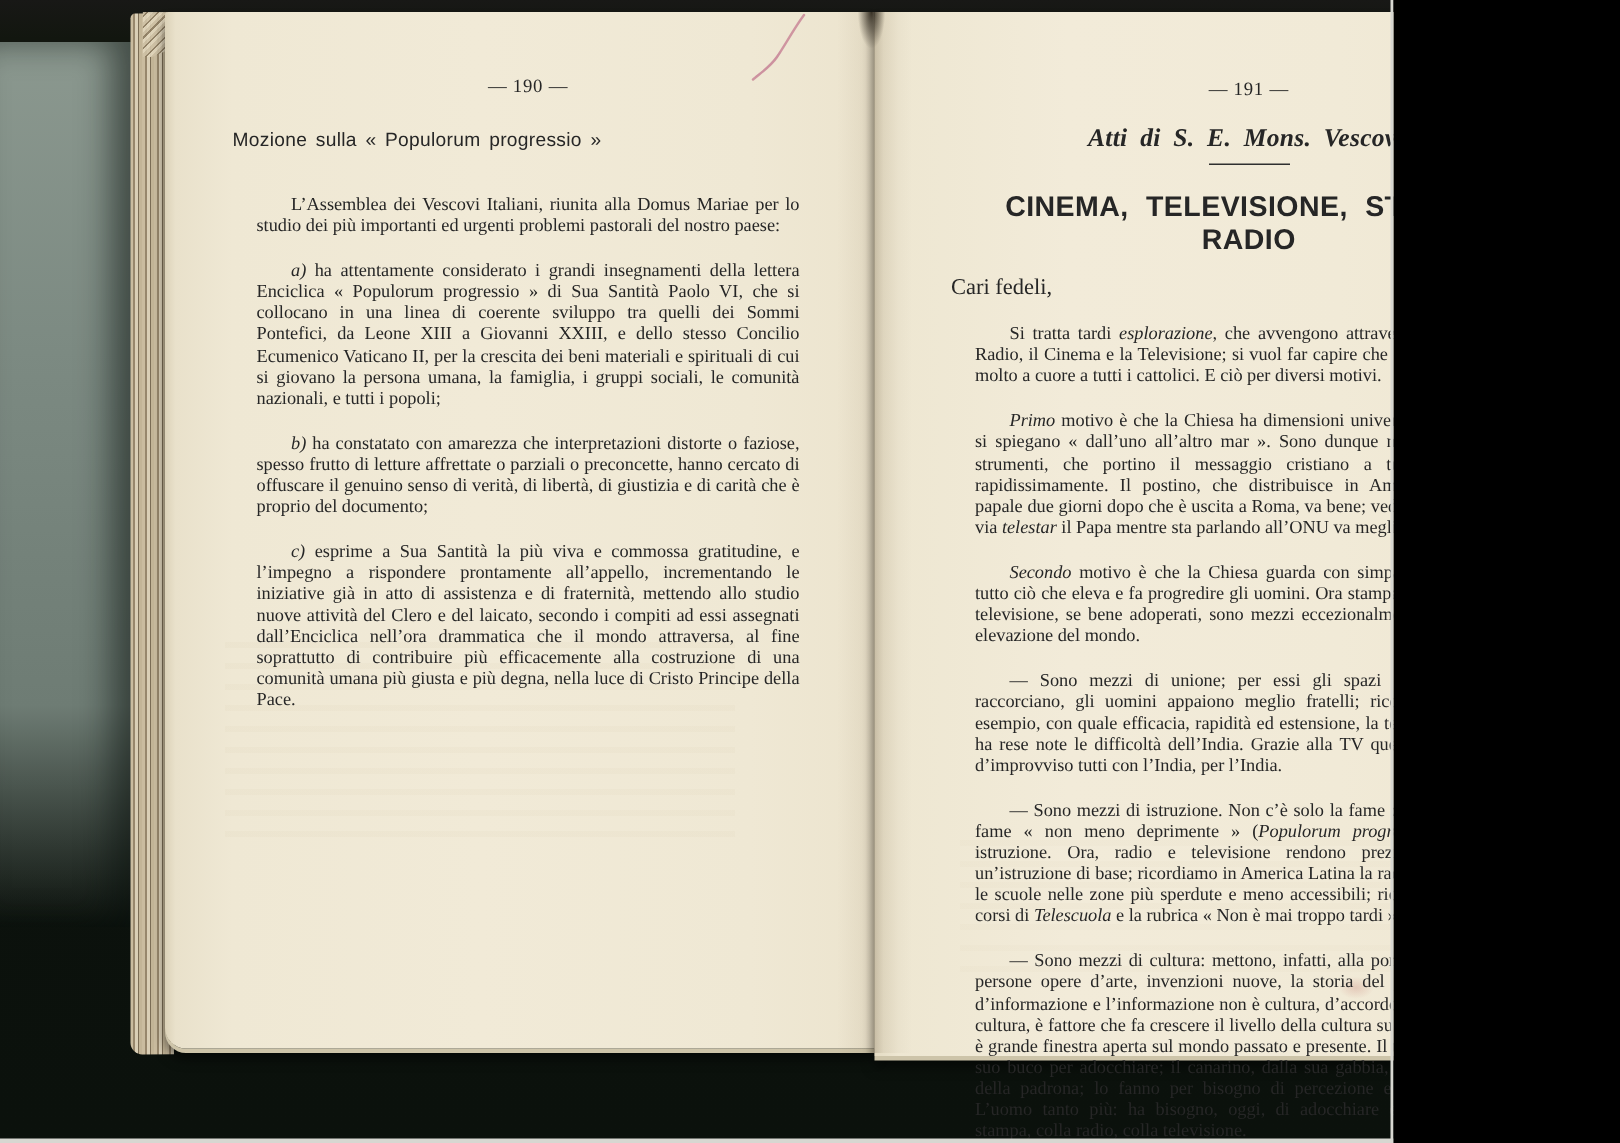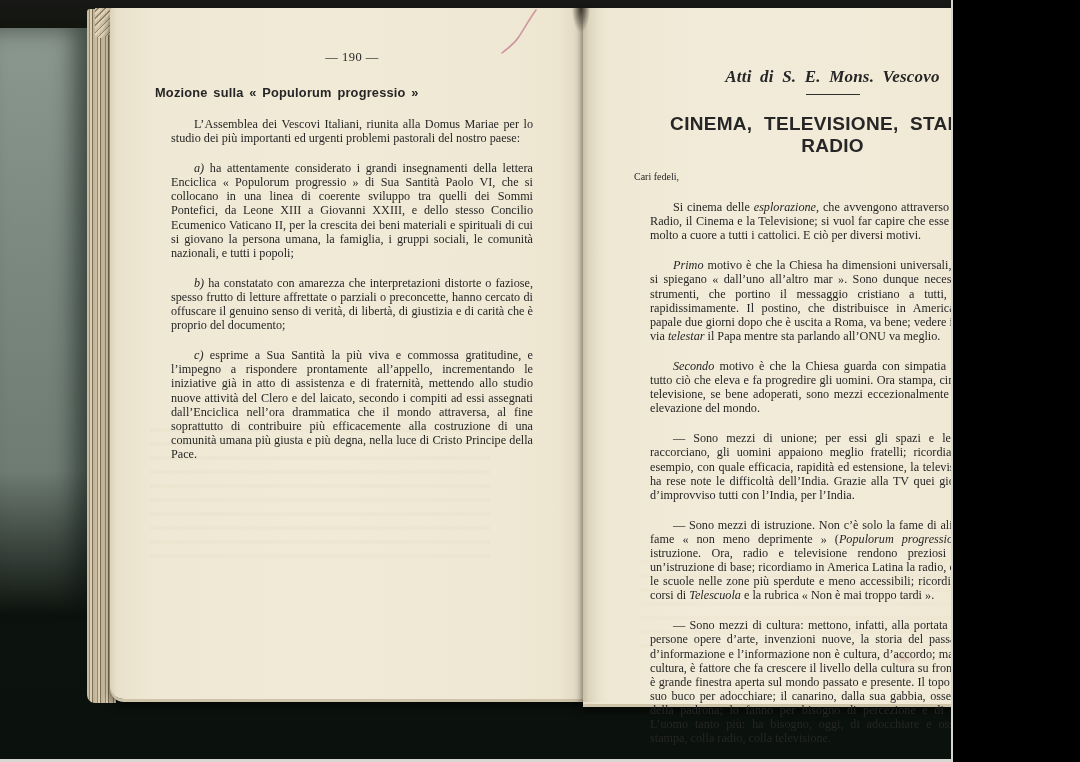--- a/index.html
+++ b/index.html
@@ -1,20 +1,19 @@
 <!DOCTYPE html>
 <html><head>
 <meta charset="utf-8">
 <style>
   html,body{margin:0;padding:0;background:#000;}
   .scene{
     position:relative;width:929px;height:762px;overflow:hidden;
     background:linear-gradient(180deg,#181816 0px,#12160f 26px,#0c120d 45%,#0b110c 100%);
     font-family:"Liberation Serif",serif;
-    padding-left:24px;
   }
   
   .scan-border-bottom{position:absolute;left:0;bottom:0;width:100%;height:3px;background:#d7d7d1;}
   .scan-border-right{position:absolute;top:0;right:0;width:2px;height:100%;background:#d7d7d1;}
   
   .scanner-strip{
     position:absolute;left:0;top:28px;width:92px;height:590px;
     background:linear-gradient(180deg,#8b988f 0%,var(--strip,#7c8a82) 35%,#6e7c74 75%,rgba(14,20,15,0) 100%);
     box-shadow:inset -18px 0 22px rgba(10,16,12,.55);
   }
@@ -67,35 +66,35 @@
     position:absolute;left:892px;top:651px;width:24px;height:15px;border-radius:50%;pointer-events:none;
     background:radial-gradient(rgba(198,128,118,.30),rgba(198,128,118,0) 70%);
   }
   .pen-mark{position:absolute;left:494px;top:4px;pointer-events:none;}
   
   .text-block{position:absolute;color:var(--ink,#262626);}
   .text-left{left:155px;top:50px;width:394px;}
   .text-right{left:634px;top:52px;width:397px;}
   .pagenum{margin:0;text-align:center;font-size:12.5px;letter-spacing:.5px;}
   .motion-heading{
-    font-family:"Liberation Sans",sans-serif;font-weight:700;font-size:12.8px;
-    margin:20px 0 17px 0;letter-spacing:.2px;word-spacing:2px;
+    font-family:"Liberation Sans",sans-serif;font-weight:400;font-size:12.8px;
+    margin:20px 0 29px 0;letter-spacing:.2px;word-spacing:2px;
   }
   p.para{margin:16px;font-size:12.2px;line-height:14.1px;text-align:justify;text-indent:23px;}
   p.para .em{font-style:italic;}
   .section-title{
     margin:15px 0 0 0;text-align:center;font-weight:700;font-style:italic;
     font-size:17px;word-spacing:4px;letter-spacing:.2px;
   }
   .title-rule{width:54px;height:0;border-top:1.4px solid #2f2f2f;margin:7px auto 0 auto;}
   .article-title{
     font-family:"Liberation Sans",sans-serif;font-weight:700;font-size:19px;
     text-align:center;margin:18px 0 0 0;word-spacing:6px;letter-spacing:.3px;
   }
-  .salutation{margin:13px 0 1px 0;font-size:10px;line-height:14.1px;}
+  .salutation{margin:13px 0 1px 0;font-size:15px;line-height:14.1px;}
 </style>
 </head>
 <body>
 
 <div class="scene" style="--paper: #f1ead7; --ink: #262626; --strip: #7c8a82;">
 
   <div class="scanner-strip"></div>
 
   <div class="page-edges-left"></div>
   <div class="page-fan-top-left"></div>
@@ -121,26 +120,27 @@
     <p class="motion-heading">Mozione sulla « Populorum progressio »</p>
     <div>
         <p class="para"><span>L’Assemblea dei Vescovi Italiani, riunita alla Domus Mariae per lo studio dei più importanti ed urgenti problemi pastorali del nostro paese:</span></p>
         <p class="para"><span class="em">a) </span><span>ha attentamente considerato i grandi insegnamenti della lettera Enciclica « Populorum progressio » di Sua Santità Paolo VI, che si collocano in una linea di coerente sviluppo tra quelli dei Sommi Pontefici, da Leone XIII a Giovanni XXIII, e dello stesso Concilio Ecumenico Vaticano II, per la crescita dei beni materiali e spirituali di cui si giovano la persona umana, la famiglia, i gruppi sociali, le comunità nazionali, e tutti i popoli;</span></p>
         <p class="para"><span class="em">b) </span><span>ha constatato con amarezza che interpretazioni distorte o faziose, spesso frutto di letture affrettate o parziali o preconcette, hanno cercato di offuscare il genuino senso di verità, di libertà, di giustizia e di carità che è proprio del documento;</span></p>
         <p class="para"><span class="em">c) </span><span>esprime a Sua Santità la più viva e commossa gratitudine, e l’impegno a rispondere prontamente all’appello, incrementando le iniziative già in atto di assistenza e di fraternità, mettendo allo studio nuove attività del Clero e del laicato, secondo i compiti ad essi assegnati dall’Enciclica nell’ora drammatica che il mondo attraversa, al fine soprattutto di contribuire più efficacemente alla costruzione di una comunità umana più giusta e più degna, nella luce di Cristo Principe della Pace.</span></p>
       </div>
   </div>
 
   <div class="text-block text-right">
+    <p class="pagenum">— 191 —</p>
     <p class="section-title">Atti di S. E. Mons. Vescovo</p>
     <div class="title-rule"></div>
     <p class="article-title">CINEMA, TELEVISIONE, STAMPA, RADIO</p>
     <p class="salutation">Cari fedeli,</p>
     <div>
-        <p class="para"><span>Si cinema delle </span><span class="em">esplorazione</span><span>, che avvengono attraverso la Stampa la Radio, il Cinema e la Televisione; si vuol far capire che esse devono stare molto a cuore a tutti i cattolici. E ciò per diversi motivi.</span></p>
+        <p class="para"><span>Si tratta tardi </span><span class="em">esplorazione</span><span>, che avvengono attraverso la Stampa la Radio, il Cinema e la Televisione; si vuol far capire che esse devono stare molto a cuore a tutti i cattolici. E ciò per diversi motivi.</span></p>
         <p class="para"><span class="em">Primo</span><span> motivo è che la Chiesa ha dimensioni universali, le sue tende si spiegano « dall’uno all’altro mar ». Sono dunque necessari mezzi o strumenti, che portino il messaggio cristiano a tutti, dappertutto, rapidissimamente. Il postino, che distribuisce in America l’Enciclica papale due giorni dopo che è uscita a Roma, va bene; vedere in televisione via </span><span class="em">telestar</span><span> il Papa mentre sta parlando all’ONU va meglio.</span></p>
         <p class="para"><span class="em">Secondo</span><span> motivo è che la Chiesa guarda con simpatia e interesse a tutto ciò che eleva e fa progredire gli uomini. Ora stampa, cinema, radio e televisione, se bene adoperati, sono mezzi eccezionalmente validi per la elevazione del mondo.</span></p>
         <p class="para"><span>— Sono mezzi di unione; per essi gli spazi e le distanze si raccorciano, gli uomini appaiono meglio fratelli; ricordiamo tutti, ad esempio, con quale efficacia, rapidità ed estensione, la televisione italiana ha rese note le difficoltà dell’India. Grazie alla TV quei giorni eravamo d’improvviso tutti con l’India, per l’India.</span></p>
         <p class="para"><span>— Sono mezzi di istruzione. Non c’è solo la fame di alimenti; c’è la fame « non meno deprimente » (</span><span class="em">Populorum progressio</span><span>, n. 35) di istruzione. Ora, radio e televisione rendono preziosi servizi per un’istruzione di base; ricordiamo in America Latina la radio, che supplisce le scuole nelle zone più sperdute e meno accessibili; ricordiamo da noi i corsi di </span><span class="em">Telescuola</span><span> e la rubrica « Non è mai troppo tardi ».</span></p>
         <p class="para"><span>— Sono mezzi di cultura: mettono, infatti, alla portata di milioni di persone opere d’arte, invenzioni nuove, la storia del passato. Si tratta d’informazione e l’informazione non è cultura, d’accordo; ma è stimolo di cultura, è fattore che fa crescere il livello della cultura su fronti assai vasti, è grande finestra aperta sul mondo passato e presente. Il topo si affaccia al suo buco per adocchiare; il canarino, dalla sua gabbia, osserva le mosse della padrona; lo fanno per bisogno di percezione e di esplorazione. L’uomo tanto più: ha bisogno, oggi, di adocchiare e osservare colla stampa, colla radio, colla televisione.</span></p>
       </div>
   </div>
 
   <div class="scan-border-right"></div>
   <div class="scan-border-bottom"></div>

